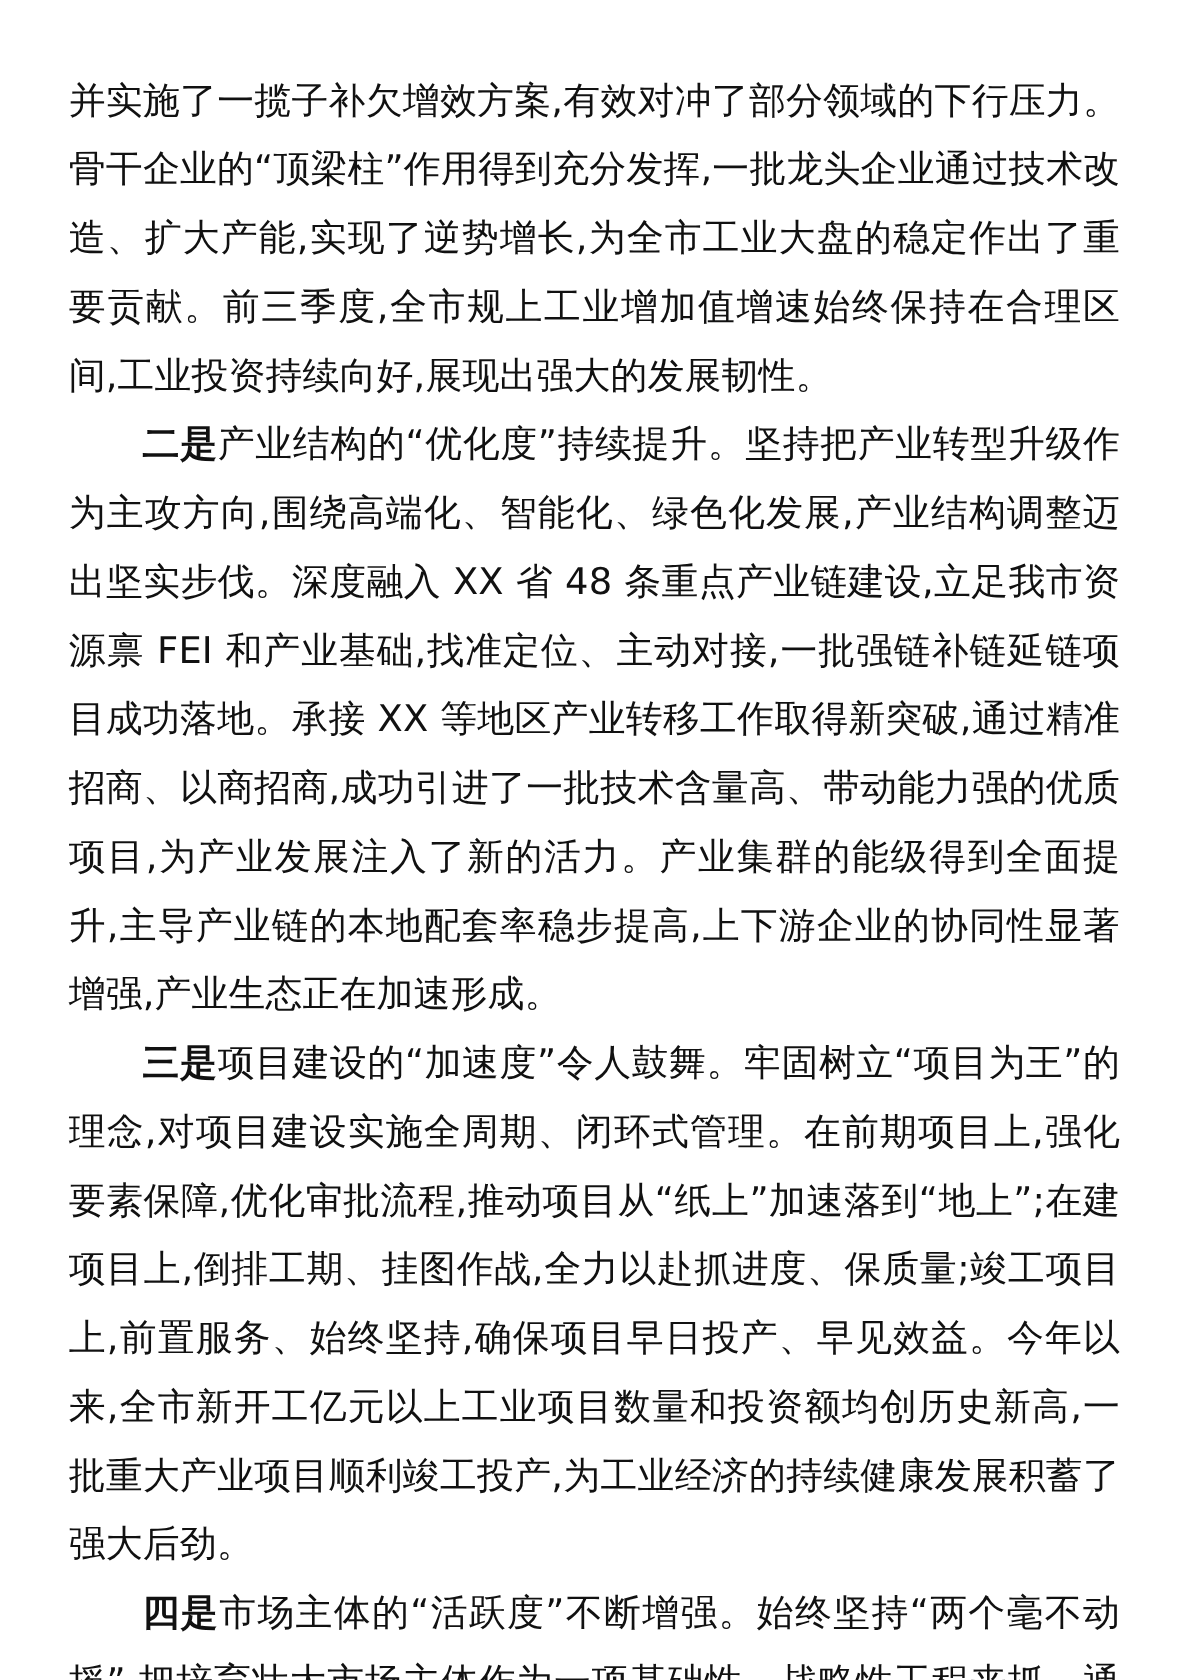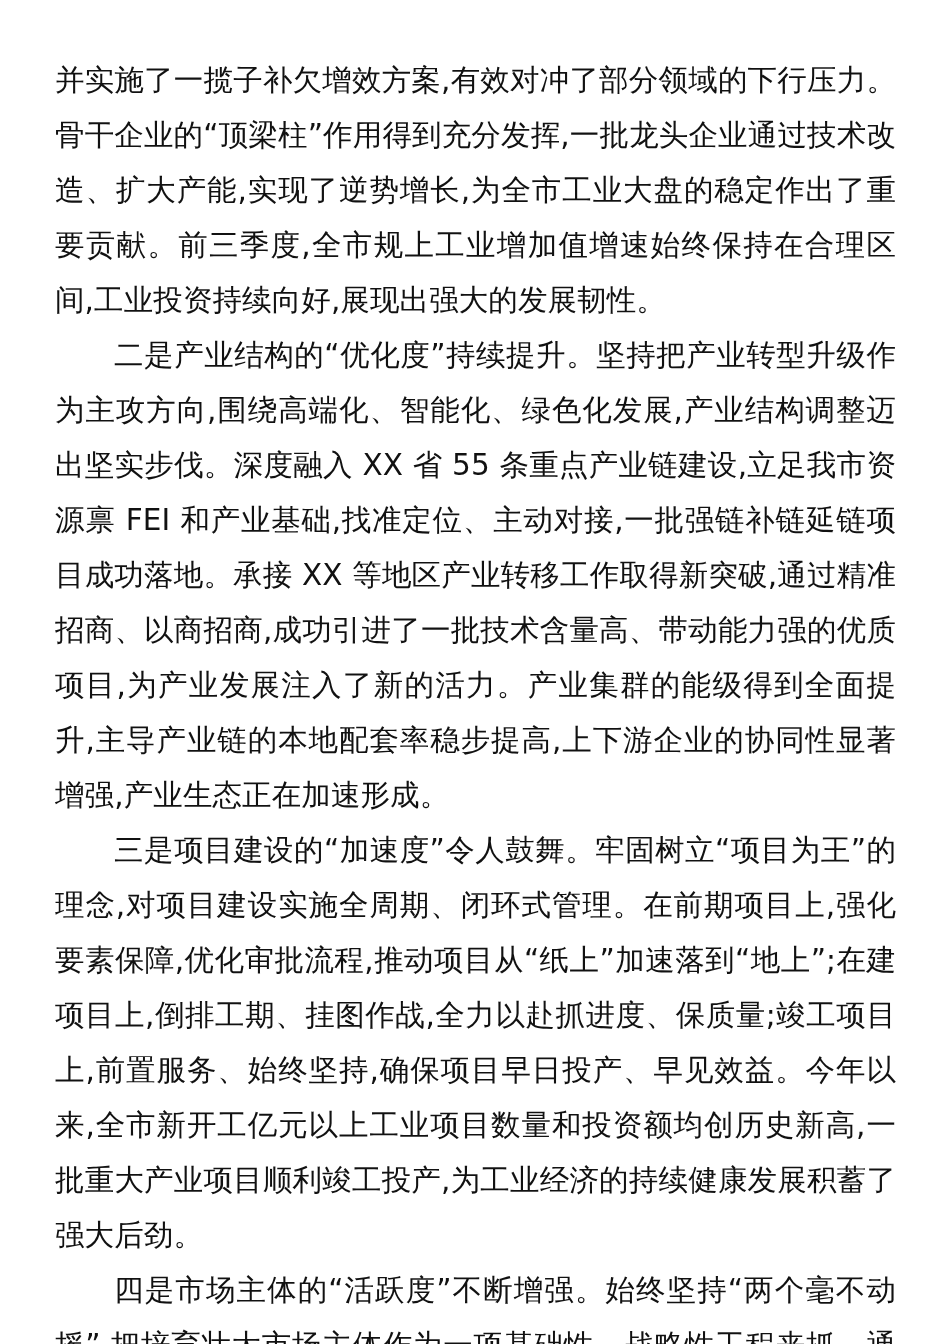--- a/index.html
+++ b/index.html
@@ -37,36 +37,36 @@
     margin: 0;
     letter-spacing: 0.1px;
     word-break: break-all;
     color: #111111;
     font-weight: 400;
   }
   .para.indent {
     text-indent: 59px;
   }
   .lead {
-    font-weight: 400;
+    font-weight: 700;
     letter-spacing: 0.2px;
   }
   
   .para:last-child {
     text-align-last: justify;
   }
 </style>
 </head>
 <body>
 
 <div class="page">
   <div class="doc-body">
 
     <p class="para"><span>并实施了一揽子补欠增效方案,有效对冲了部分领域的下行压力。骨干企业的“顶梁柱”作用得到充分发挥,一批龙头企业通过技术改造、扩大产能,实现了逆势增长,为全市工业大盘的稳定作出了重要贡献。前三季度,全市规上工业增加值增速始终保持在合理区间,工业投资持续向好,展现出强大的发展韧性。</span></p>
 
-    <p class="para indent"><span class="lead">二是</span><span>产业结构的“优化度”持续提升。坚持把产业转型升级作为主攻方向,围绕高端化、智能化、绿色化发展,产业结构调整迈出坚实步伐。深度融入 XX 省 55 条重点产业链建设,立足我市资源禀 FEI 和产业基础,找准定位、主动对接,一批强链补链延链项目成功落地。承接 XX 等地区产业转移工作取得新突破,通过精准招商、以商招商,成功引进了一批技术含量高、带动能力强的优质项目,为产业发展注入了新的活力。产业集群的能级得到全面提升,主导产业链的本地配套率稳步提高,上下游企业的协同性显著增强,产业生态正在加速形成。</span></p>
+    <p class="para indent"><span class="lead">二是</span><span>产业结构的“优化度”持续提升。坚持把产业转型升级作为主攻方向,围绕高端化、智能化、绿色化发展,产业结构调整迈出坚实步伐。深度融入 XX 省 48 条重点产业链建设,立足我市资源禀 FEI 和产业基础,找准定位、主动对接,一批强链补链延链项目成功落地。承接 XX 等地区产业转移工作取得新突破,通过精准招商、以商招商,成功引进了一批技术含量高、带动能力强的优质项目,为产业发展注入了新的活力。产业集群的能级得到全面提升,主导产业链的本地配套率稳步提高,上下游企业的协同性显著增强,产业生态正在加速形成。</span></p>
 
     <p class="para indent"><span class="lead">三是</span><span>项目建设的“加速度”令人鼓舞。牢固树立“项目为王”的理念,对项目建设实施全周期、闭环式管理。在前期项目上,强化要素保障,优化审批流程,推动项目从“纸上”加速落到“地上”;在建项目上,倒排工期、挂图作战,全力以赴抓进度、保质量;竣工项目上,前置服务、始终坚持,确保项目早日投产、早见效益。今年以来,全市新开工亿元以上工业项目数量和投资额均创历史新高,一批重大产业项目顺利竣工投产,为工业经济的持续健康发展积蓄了强大后劲。</span></p>
 
     <p class="para indent"><span class="lead">四是</span><span>市场主体的“活跃度”不断增强。始终坚持“两个毫不动摇”,把培育壮大市场主体作为一项基础性、战略性工程来抓。通过实施梯度培育计划,对不同规模、不同发展阶段的企业进行分类指导、精准扶持,“专精特新”企业、高新技术企业数量实现较快增长。全力抓好“小升规”工作,建立“小升规”重点培育库,强化政策引导和服务,新增规上工业企业数量超额完成年度目</span></p>
 
   </div>
 </div>
 
 </body></html>

